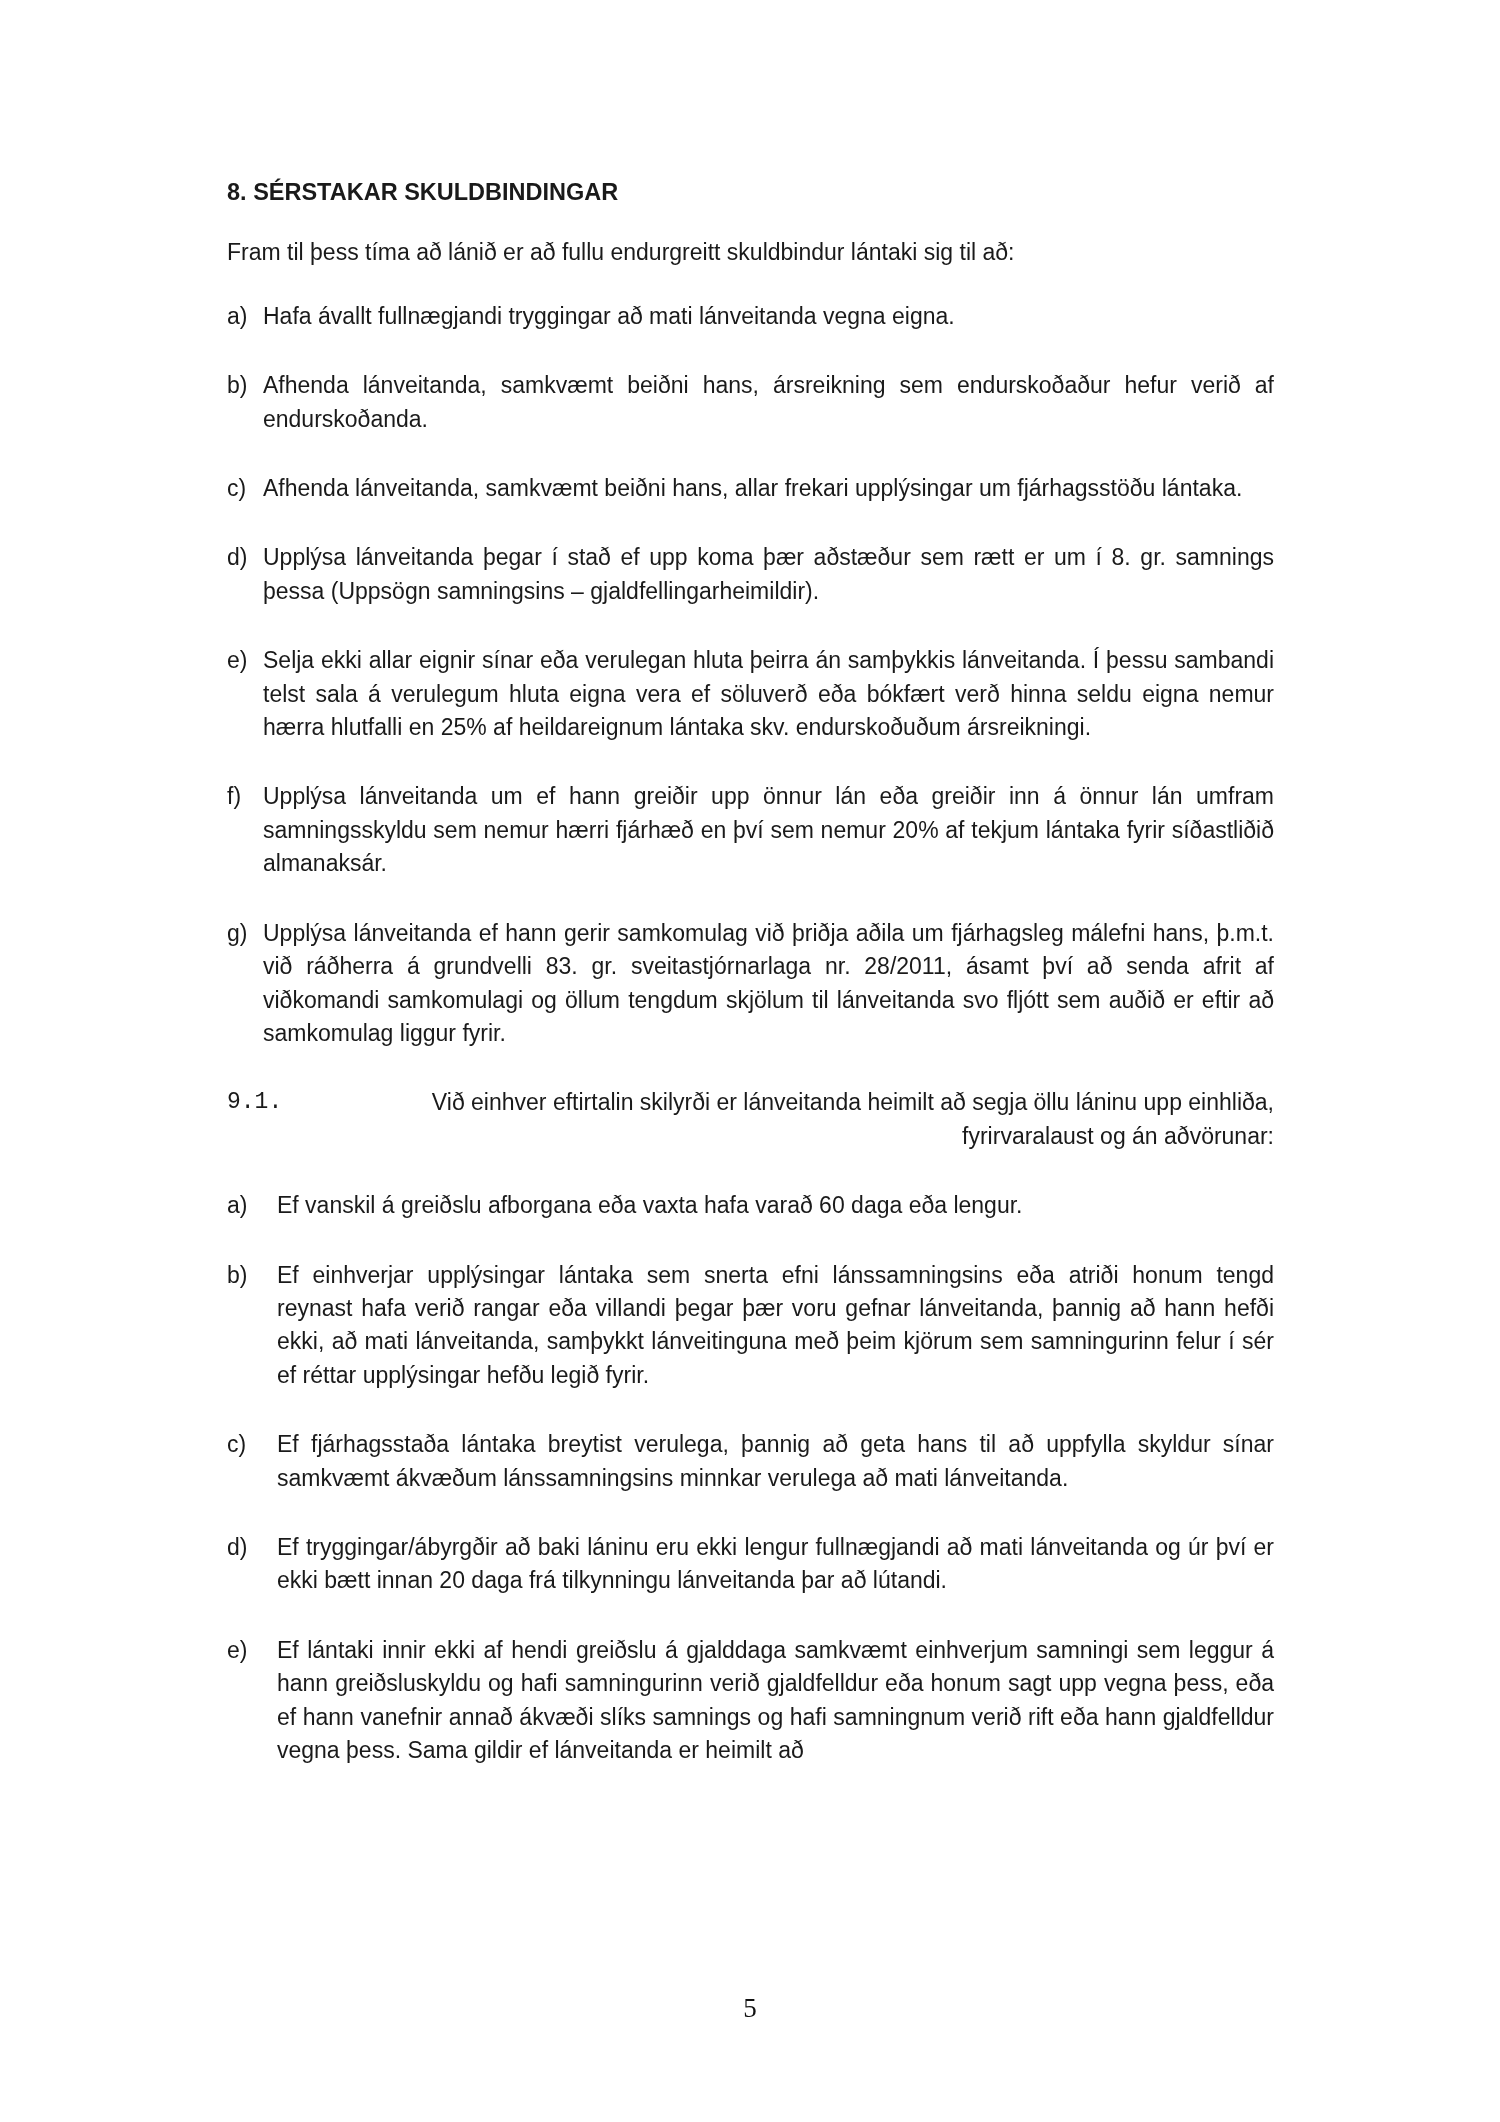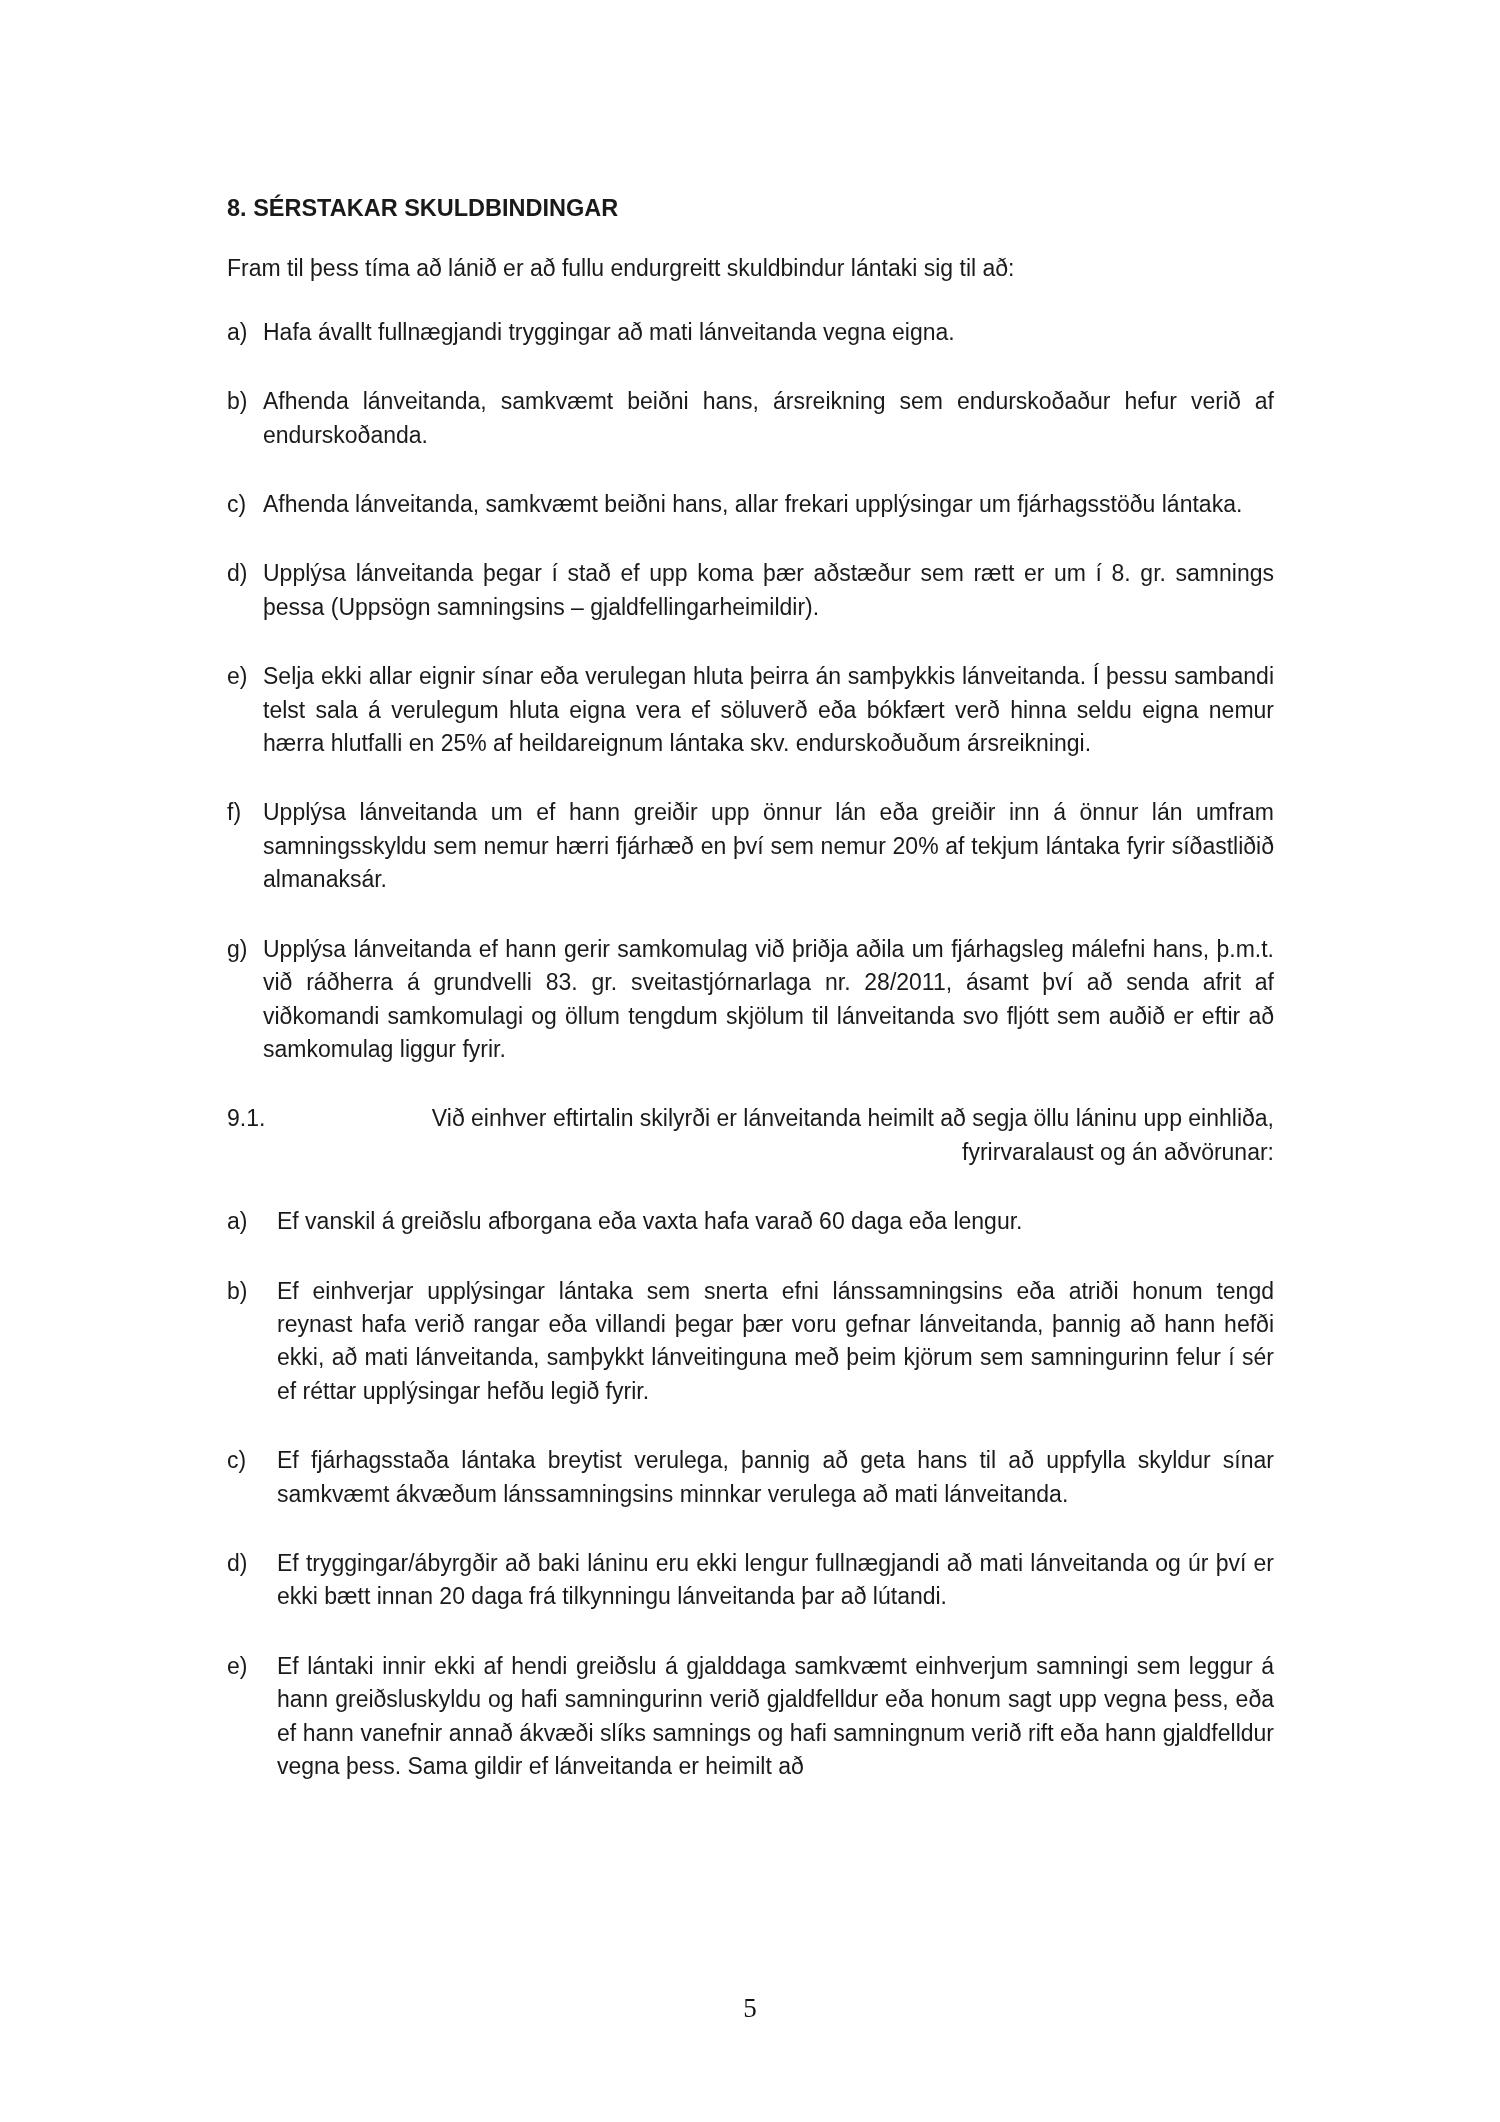--- a/index.html
+++ b/index.html
@@ -12,21 +12,21 @@
     color: #1a1a1a;
   }
   .page {
     position: absolute;
     inset: 0;
     background: #ffffff;
   }
   .content {
     position: absolute;
     left: 227px;
-    top: 192px;
+    top: 176px;
     width: 1047px;
     display: flex;
     flex-direction: column;
     font-size: 23px;
     line-height: 33.4px;
   }
   .heading {
     font-weight: 700;
     font-size: 23.5px;
     line-height: 33.4px;
@@ -45,20 +45,21 @@
   }
   .item:last-child { margin-bottom: 0; }
   .item .label {
     flex: 0 0 36px;
   }
   .item.indent-9 .label {
     flex: 0 0 50px;
   }
   .item.indent-91 .label {
     flex: 0 0 95px;
+    font-family: Liberation Mono, monospace;
   }
   .item .text {
     flex: 1;
     text-align: justify;
   }
   .clause .text {
     text-align: right;
   }
   .page-number {
     position: absolute;

